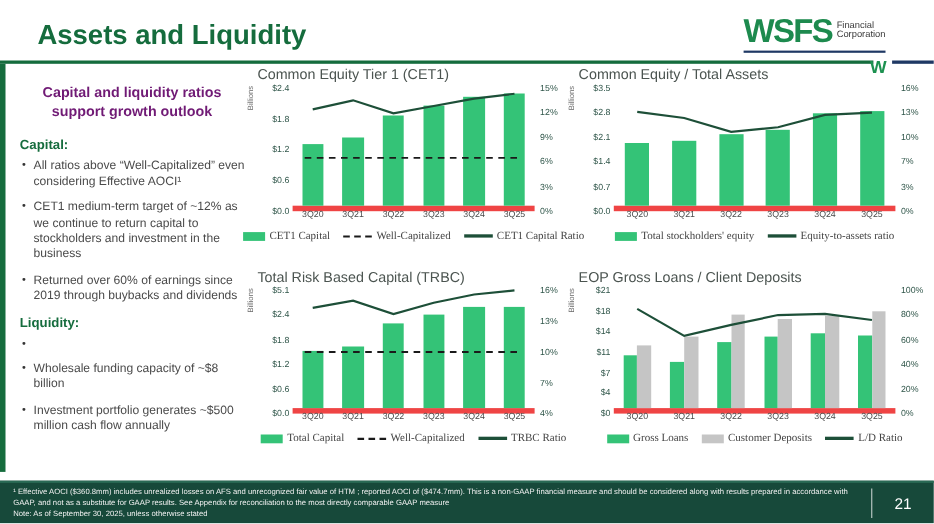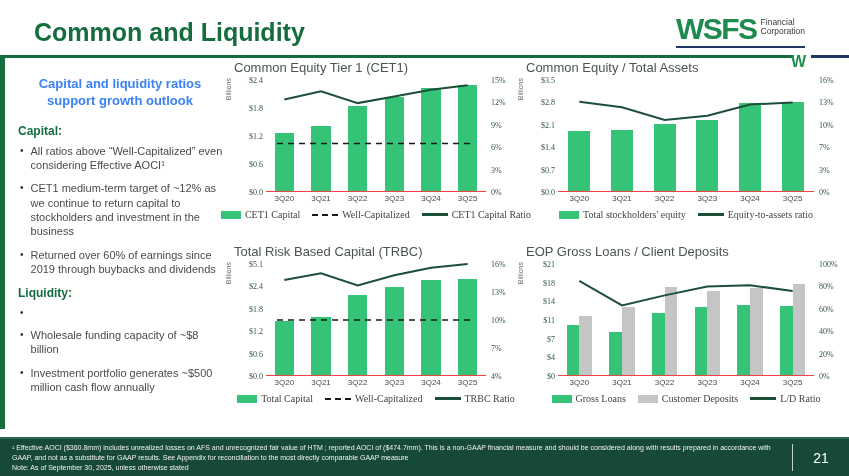--- a/index.html
+++ b/index.html
@@ -10,39 +10,39 @@
   .hrule-green{position:absolute;left:0;top:55px;width:794px;height:3px;background:#156c3d;}
   .hrule-navy{position:absolute;left:811px;top:55px;width:38px;height:3px;background:#1f3864;}
   .w-mark{position:absolute;left:791px;top:53px;font-size:16px;font-weight:800;color:#1d9150;}
   .logo{position:absolute;right:44px;top:14px;display:flex;align-items:flex-start;gap:4px;
         border-bottom:2.5px solid #1f3864;padding-bottom:2px;}
   .logo-wsfs{font-size:30px;font-weight:800;color:#1d8a4e;letter-spacing:-1.5px;line-height:1;}
   .logo-sub{font-size:8.5px;color:#3a3a3a;line-height:1.1;padding-top:4px;}
   .edge-bar{position:absolute;left:0;top:58px;width:5px;height:371px;background:#156c3d;}
   
   .sidebar{position:absolute;left:12px;top:68px;width:216px;}
-  .sidebar-heading{font-size:13px;font-weight:bold;color:#3b82f6;text-align:center;
+  .sidebar-heading{font-size:13px;font-weight:bold;color:#701a75;text-align:center;
                    line-height:1.3;margin:8px 6px 14px 6px;}
   .section-label{font-size:12px;font-weight:bold;color:#156c3d;margin:10px 0 6px 6px;}
   .bullet{display:flex;gap:7px;margin:0 0 9px 8px;font-size:11px;color:#4a4a4a;line-height:1.3;}
   .bullet .mark{flex:0 0 auto;font-size:10px;color:#333;}
   
   .chart{position:absolute;}
   .chart-title{font-size:13px;color:#4b5450;text-align:left;height:15px;margin-bottom:5px;white-space:nowrap;}
   .chart-body{position:relative;}
   .plot-wrap{display:flex;height:112px;}
   .yax{position:relative;flex:0 0 auto;}
   .yax.left{width:32px;}
   .yax.right{width:32px;}
-  .yax .tick{position:absolute;transform:translateY(-50%);font-size:8px;color:#30564a;white-space:nowrap;font-family:Liberation Serif, serif;}
+  .yax .tick{position:absolute;transform:translateY(-50%);font-size:8px;color:#30564a;white-space:nowrap;}
   .yax.left .tick{right:3px;}
   .yax.right .tick{left:5px;}
   .axlabel{position:absolute;top:-2px;left:-9px;writing-mode:vertical-rl;transform:rotate(180deg);
            font-size:7px;color:#6a6a6a;}
-  .plot{flex:1 1 auto;position:relative;border-bottom:1px solid #ef4444;}
+  .plot{flex:1 1 auto;position:relative;border-bottom:5px solid #ef4444;}
   .bar{position:absolute;bottom:0;}
   .xlab{position:absolute;top:calc(100% + 3px);transform:translateX(-50%);font-size:8px;color:#4a4a4a;white-space:nowrap;}
   svg.lines{position:absolute;left:0;top:0;overflow:visible;}
   .legend{display:flex;justify-content:center;gap:12px;margin-top:17px;align-items:center;}
   .lg-item{display:flex;align-items:center;gap:4px;font-size:10px;color:#444;white-space:nowrap;font-family:Liberation Serif, serif;}
   .sw-bar{width:20px;height:8px;}
   .sw-dash{width:26px;height:0;border-top:2px dashed #1a1a1a;}
   .sw-line{width:26px;height:2.5px;}
   
   .footer{position:absolute;left:0;top:437px;width:849px;height:39px;background:#17493a;
@@ -50,21 +50,21 @@
   .footnote{position:absolute;left:12px;top:4px;width:760px;font-size:7px;line-height:1.45;color:#f2f2f2;}
   .page-num-box{position:absolute;right:0;top:0;bottom:0;width:56px;display:flex;align-items:center;
                 justify-content:center;border-left:1px solid rgba(255,255,255,0.75);margin:5px 0;}
   .page-num{font-size:14px;color:#fff;}
 </style>
 </head>
 <body>
 
 <div class="slide">
 
-  <div class="page-title">Common and Liquidity</div>
+  <div class="page-title">Assets and Liquidity</div>
 
   <div class="logo">
     <span class="logo-wsfs">WSFS</span>
     <span class="logo-sub">
       <span>Financial</span><br>
       <span>Corporation</span>
     </span>
   </div>
 
   <div class="hrule-green"></div>

